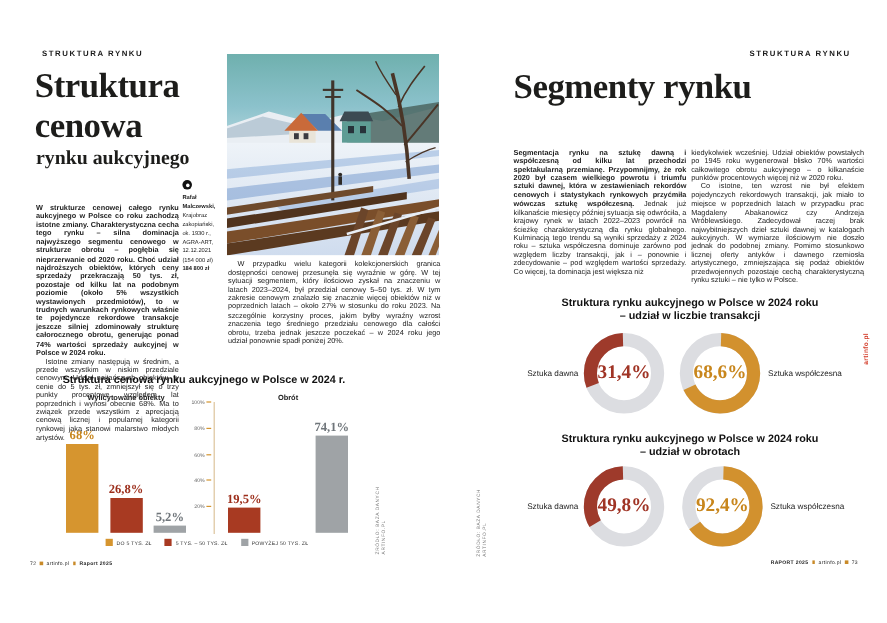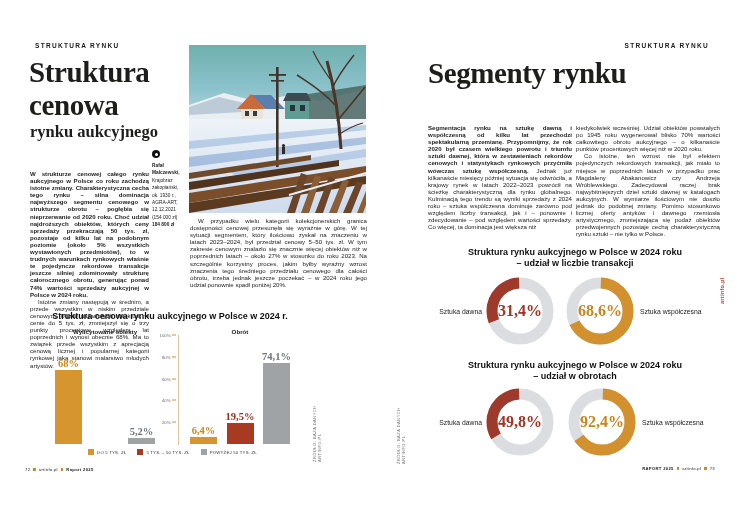--- a/index.html
+++ b/index.html
@@ -172,20 +172,24 @@
 
     <div class="abs panel-title" style="left:55px;top:328px;width:100px;">Wylicytowane obiekty</div>
     <div class="abs panel-title" style="left:190px;top:328px;width:100px;">Obrót</div>
 
     <div class="abs bars" style="left:55px;top:335px;width:100px;">
       <div class="bar-col">
         <span class="bar-val" style="color: rgb(200, 134, 28);">68%</span>
         <div class="bar" style="height: 74.1px; background: rgb(214, 149, 47);"></div>
       </div>
       <div class="bar-col">
+        <span class="bar-val" style="color: rgb(156, 46, 27);">26,8%</span>
+        <div class="bar" style="height: 29.2px; background: rgb(168, 58, 34);"></div>
+      </div>
+      <div class="bar-col">
         <span class="bar-val" style="color: rgb(111, 117, 122);">5,2%</span>
         <div class="bar" style="height: 5.7px; background: rgb(159, 163, 166);"></div>
       </div>
     </div>
 
     <div class="abs axis">
       <div class="tick" style="top:0;">
         <span class="tick-label">100%</span>
         <span class="tick-dash"></span>
       </div>
@@ -201,24 +205,20 @@
         <span class="tick-label">40%</span>
         <span class="tick-dash"></span>
       </div>
       <div class="tick" style="top:87.2px;">
         <span class="tick-label">20%</span>
         <span class="tick-dash"></span>
       </div>
     </div>
 
     <div class="abs bars" style="left:190px;top:335px;width:100px;">
-      <div class="bar-col">
-        <span class="bar-val" style="color: rgb(200, 134, 28);">6,4%</span>
-        <div class="bar" style="height: 7px; background: rgb(214, 149, 47);"></div>
-      </div>
       <div class="bar-col">
         <span class="bar-val" style="color: rgb(156, 46, 27);">19,5%</span>
         <div class="bar" style="height: 21.3px; background: rgb(168, 58, 34);"></div>
       </div>
       <div class="bar-col">
         <span class="bar-val" style="color: rgb(111, 117, 122);">74,1%</span>
         <div class="bar" style="height: 80.8px; background: rgb(159, 163, 166);"></div>
       </div>
     </div>
 

